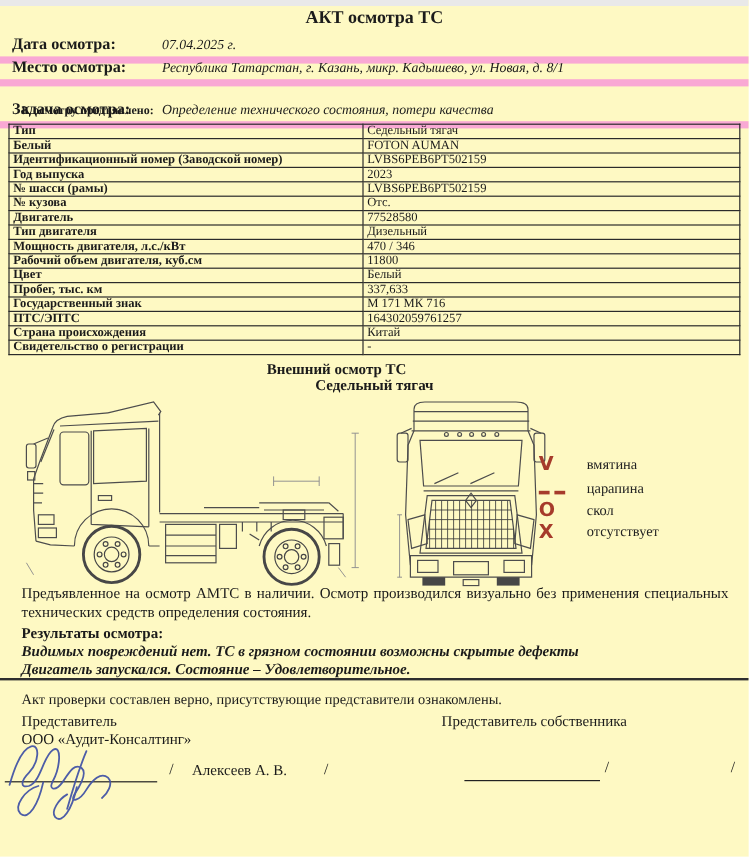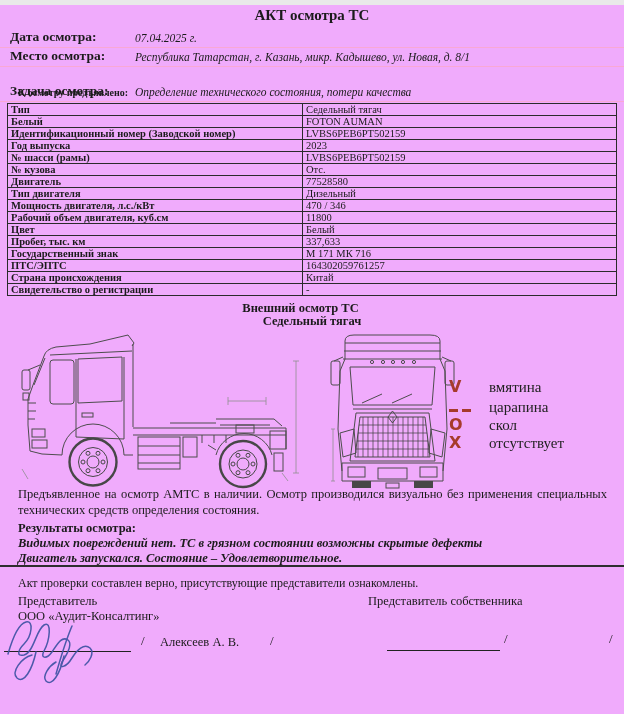--- a/index.html
+++ b/index.html
@@ -1,44 +1,44 @@
 <!DOCTYPE html>
 <html><head>
 <meta charset="utf-8">
 <style>
   html,body { margin:0; padding:0; background:#fff; }
   #page {
-    position:relative; width:624px; height:714px; background:#f0abfc;
+    position:relative; width:624px; height:714px; background:#fef9c3;
     font-family:"Liberation Serif","DejaVu Serif",serif; color:#1b1b1b; overflow:hidden;
   }
   .topbar { position:absolute; top:0; left:0; width:624px; height:5px; background:#e9e9e9; }
   .title { position:absolute; top:7px; left:0; width:624px; text-align:center; font-weight:bold; font-size:15px; }
 
-  .meta { position:absolute; left:0; width:624px; height:19px; border-bottom:1px solid #f9a8d4; }
+  .meta { position:absolute; left:0; width:624px; height:19px; border-bottom:6px solid #f9a8d4; }
   #m1 { top:28px; } #m2 { top:47px; } #m3 { top:66px;margin-top:16px; }
   .meta .ml { position:absolute; left:10px; top:1px; font-weight:bold; font-size:13.5px; }
   .meta .mv { position:absolute; left:135px; top:4px; font-style:italic; font-size:11.5px; }
 
   .sect { position:absolute; left:18px; top:87px; font-weight:bold; font-size:10px; }
 
   table.veh { position:absolute; left:7px; top:103px; width:610px; border-collapse:collapse; table-layout:fixed; }
   table.veh td { border:1px solid #2b2b2b; font-size:10.5px; padding:0 3px; height:11px; line-height:11px; white-space:nowrap; overflow:hidden; }
   table.veh td.k { width:288px; font-weight:bold; }
 
-  .h2a { position:absolute; top:301px; left:0; width:561px; text-align:center; font-weight:bold; font-size:12.5px;margin-left:20px; }
+  .h2a { position:absolute; top:301px; left:0; width:561px; text-align:center; font-weight:bold; font-size:12.5px; }
   .h2b { position:absolute; top:314px; left:0; width:624px; text-align:center; font-weight:bold; font-size:12.5px; }
 
   .svg-side  { position:absolute; left:20px;  top:333px; }
   .svg-front { position:absolute; left:330px; top:333px; }
 
   .lr { position:absolute; left:449px; height:16px; display:flex; align-items:center; }
   #lr1 { top:379px; } #lr2 { top:399px; } #lr3 { top:417px; } #lr4 { top:435px; }
   .lsym { width:40px; font-weight:bold; font-size:16px; line-height:16px; color:#a63b2b;
           font-family:"DejaVu Sans","Liberation Sans",sans-serif; }
-  .llabel { font-size:15px; color:#222; }
+  .llabel { font-size:12px; color:#222; }
   .dash { display:inline-block; width:9px; height:3.5px; background:#a63b2b; margin-right:4px; margin-top:6px; }
 
   .para { position:absolute; left:18px; top:487px; width:589px; text-align:justify; font-size:12.5px; line-height:15.5px; }
   .rh   { position:absolute; left:18px; top:521px; font-weight:bold; font-size:12.5px;text-align:center; }
   .rt   { position:absolute; left:18px; top:536px; width:505px; font-weight:bold; font-style:italic; font-size:12.5px; line-height:15px; }
   .hrline { position:absolute; left:0; top:565px; width:624px; border-top:2px solid #2e2e2e; }
   .conf { position:absolute; left:18px; top:576px; font-size:12px; }
 
   .roleL1 { position:absolute; left:18px;  top:594px; font-size:12.5px; }
   .roleL2 { position:absolute; left:18px;  top:609px; font-size:12.5px; }

